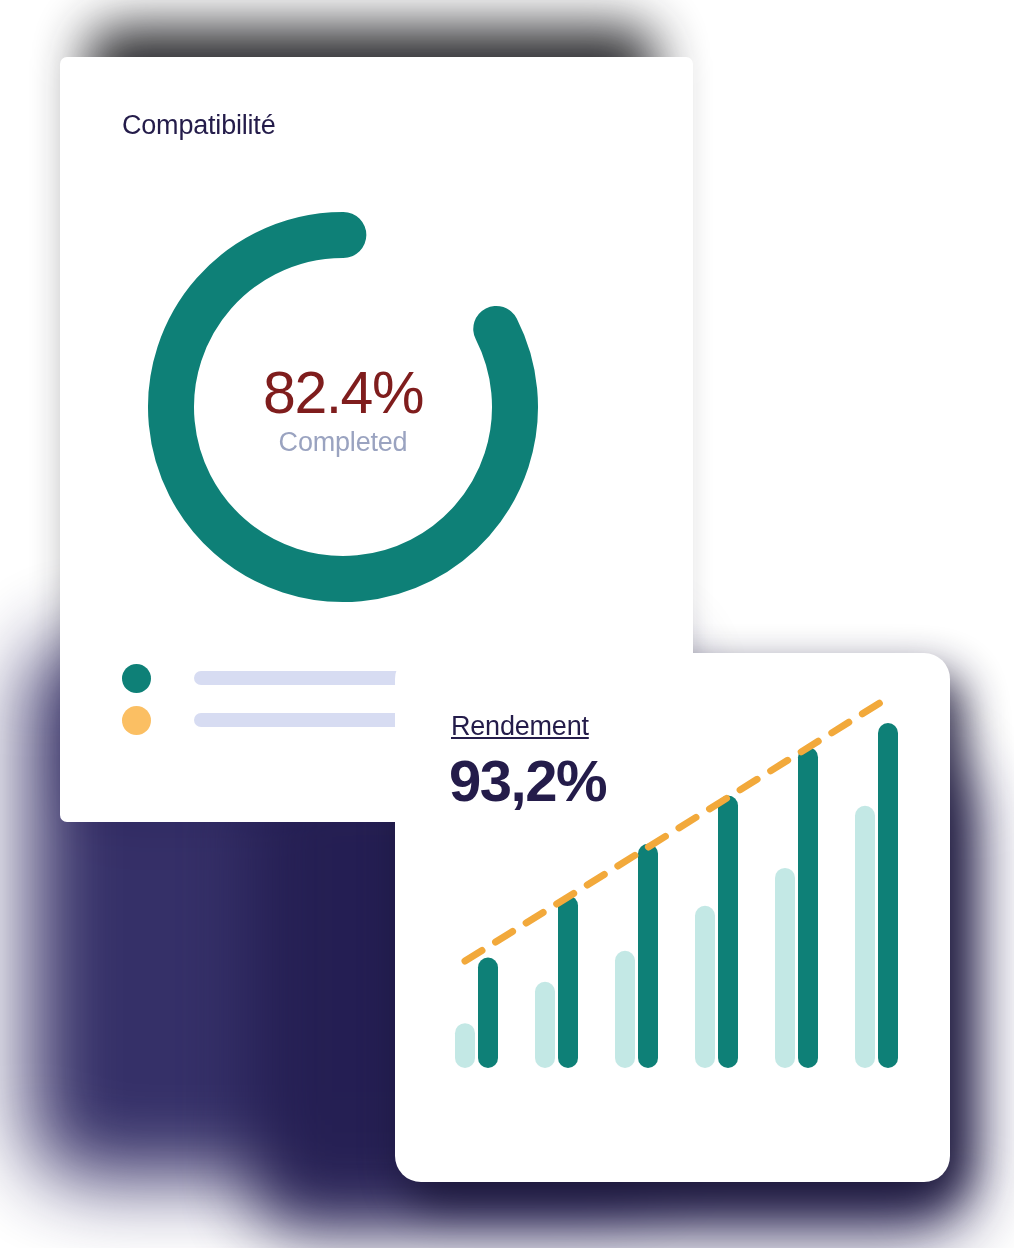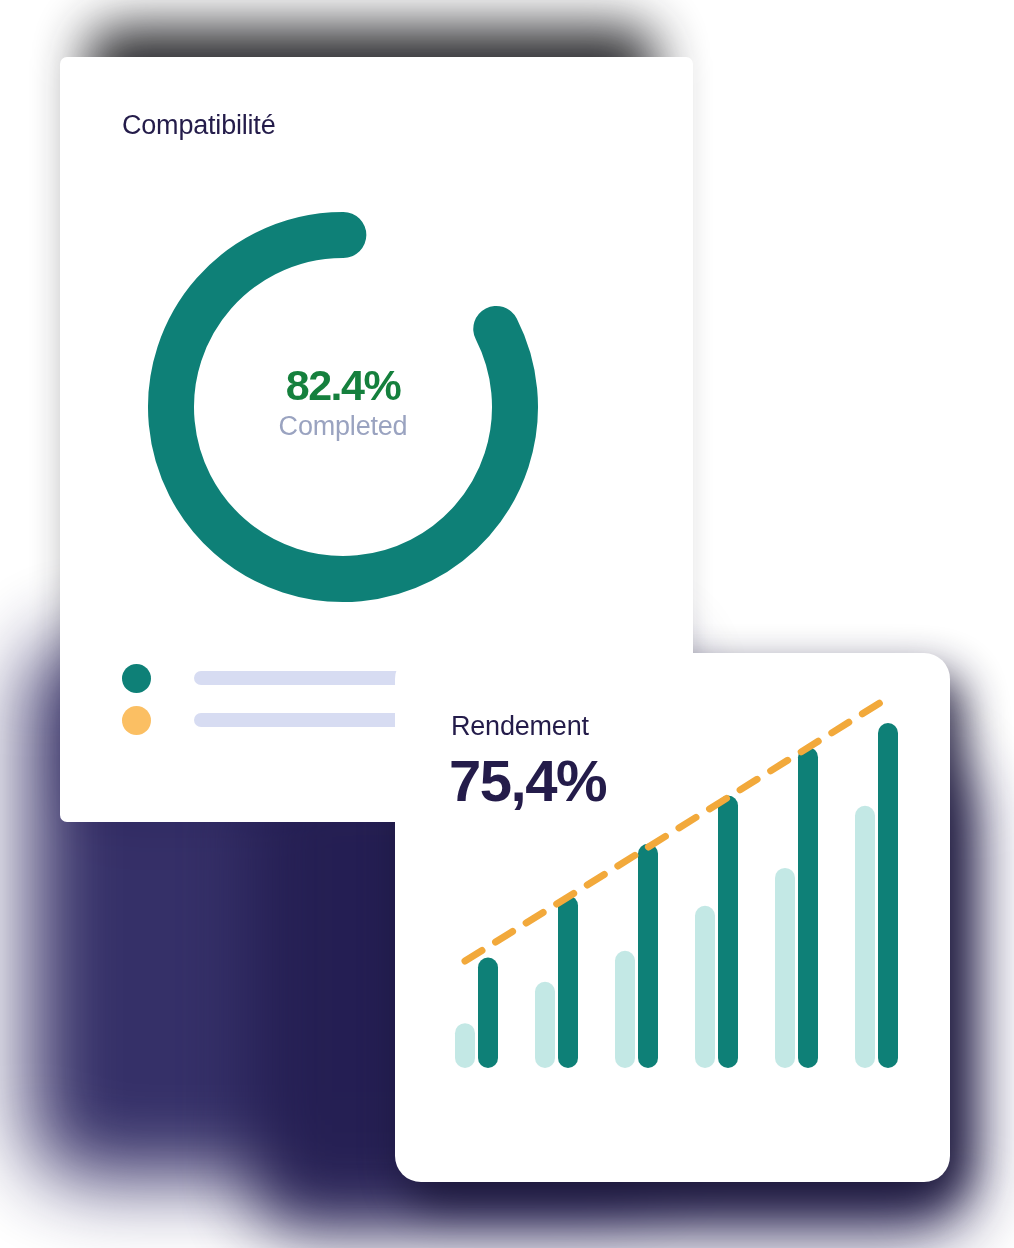--- a/index.html
+++ b/index.html
@@ -98,23 +98,23 @@
   .donut-wrap svg { display:block; }
 
   .donut-center {
     position: absolute;
     left: 0;
     top: 162px;
     width: 410px;
     text-align: center;
   }
   .donut-value {
-    font-size: 43px;
-    font-weight: 700;
-    color: #15803d;
+    font-size: 59px;
+    font-weight: 400;
+    color: #7f1d1d;
     letter-spacing: -1.5px;
     line-height: 1;
   }
   .donut-label {
     margin-top: 4px;
     font-size: 27px;
     font-weight: 500;
     color: #9aa3c0;
     letter-spacing: -0.2px;
   }
@@ -157,20 +157,21 @@
     overflow: hidden;
   }
   .rend-title {
     position: absolute;
     left: 56px;
     top: 58px;
     font-size: 27px;
     font-weight: 500;
     color: #241c4a;
     letter-spacing: -0.2px;
+    text-decoration: underline;
   }
   .rend-value {
     position: absolute;
     left: 54px;
     top: 94px;
     font-size: 58px;
     font-weight: 700;
     color: #241c4a;
     letter-spacing: -1.5px;
   }
@@ -218,21 +219,21 @@
         <span class="legend-dot" style="background:#FBBF63"></span>
         <span class="legend-bar w2"></span>
       </div>
     </div>
   </div>
 
   <div class="card-rend">
 
     <div class="rend-title">Rendement</div>
 
-    <div class="rend-value">75,4%</div>
+    <div class="rend-value">93,2%</div>
 
     <div class="rend-chart">
       <svg id="bars-svg" width="555" height="529" viewBox="0 0 555 529" aria-hidden="true">
         <g id="bars-group">
             <rect x="60" y="370.15" width="20" height="44.85" rx="10" fill="#C3E8E5"></rect>
             <rect x="83" y="304.6" width="20" height="110.4" rx="10" fill="#0E8077"></rect>
             <rect x="140" y="328.75" width="20" height="86.25" rx="10" fill="#C3E8E5"></rect>
             <rect x="163" y="242.5" width="20" height="172.5" rx="10" fill="#0E8077"></rect>
             <rect x="220" y="297.7" width="20" height="117.30000000000001" rx="10" fill="#C3E8E5"></rect>
             <rect x="243" y="190.75" width="20" height="224.25" rx="10" fill="#0E8077"></rect>

